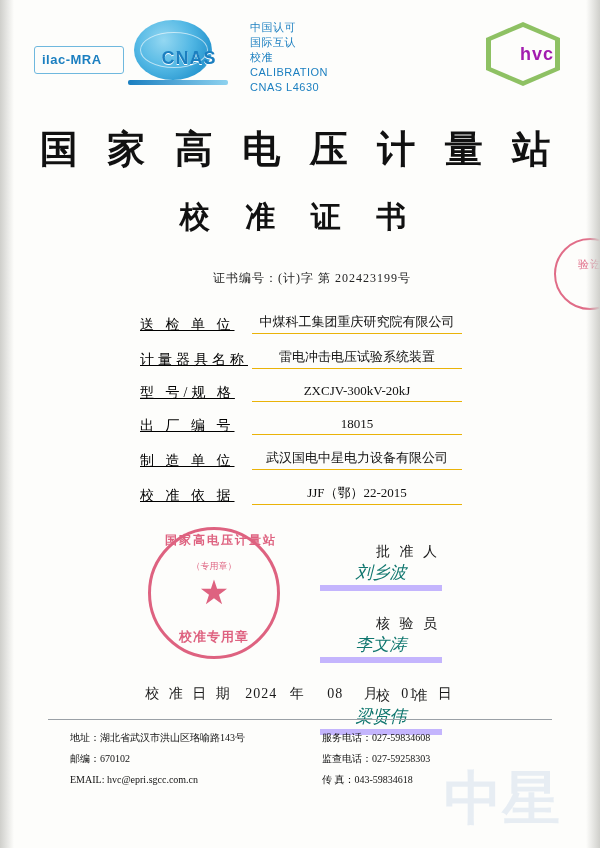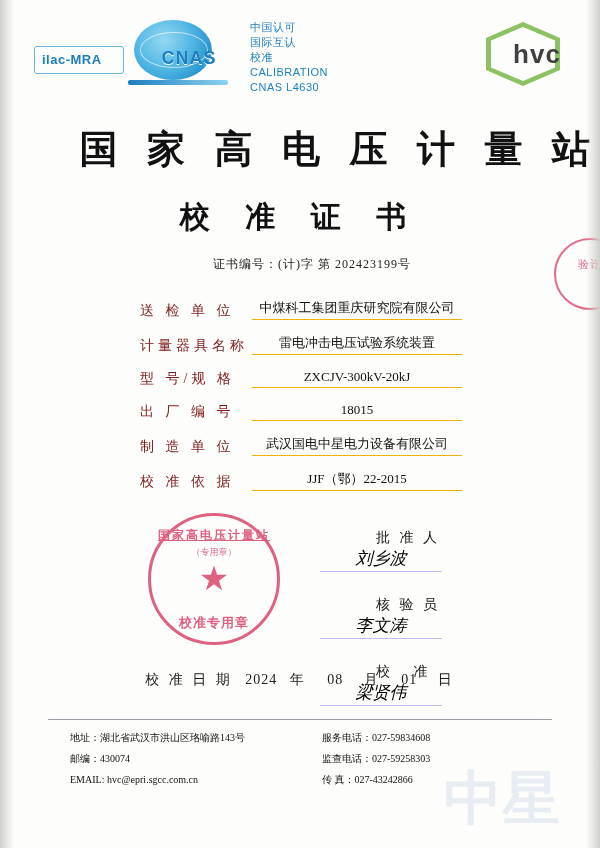--- a/index.html
+++ b/index.html
@@ -192,32 +192,32 @@
     background: #fdfdfb;
     clip-path: polygon(50% 0%, 100% 25%, 100% 75%, 50% 100%, 0% 75%, 0% 25%);
   }
   .hvc-label {
     position: absolute;
     inset: 0;
     display: flex;
     align-items: center;
     justify-content: center;
     font-family: "Liberation Sans", sans-serif;
-    font-size: 26px;
-    font-weight: bold;
-    color: #404040;
+    font-size: 18px;
+    font-weight: bold;
+    color: #a21caf;
     letter-spacing: 1px;
     margin-left: 28px;
   }
 
   
   .doc-title {
     position: relative;
     z-index: 5;
-    text-align: right;
+    text-align: center;
     font-size: 38px;
     font-weight: bold;
     letter-spacing: 10px;
     margin-top: 4px;
     color: #111;
   }
   .doc-subtitle {
     position: relative;
     z-index: 5;
     text-align: center;
@@ -225,21 +225,21 @@
     font-weight: bold;
     letter-spacing: 14px;
     margin-top: 22px;
     color: #111;
   }
   .cert-no {
     position: relative;
     z-index: 5;
     text-align: center;
     font-size: 12px;
-    margin-top: 18px;
+    margin-top: 32px;
     color: #222;
     letter-spacing: 1px;
     padding-left: 24px;
   }
 
   
   .fields {
     position: relative;
     z-index: 5;
     margin-top: 26px;
@@ -247,22 +247,23 @@
   }
   .field-row {
     display: flex;
     align-items: flex-end;
     margin-bottom: 14px;
   }
   .field-label {
     width: 112px;
     font-size: 14px;
     letter-spacing: 4px;
-    color: #7f1d1d;
+    color: #000000;
     white-space: nowrap;
+    text-decoration: underline;
   }
   .field-value {
     width: 210px;
     border-bottom: 1px solid #eab308;
     text-align: center;
     font-size: 13px;
     padding-bottom: 2px;
     color: #111;
     white-space: nowrap;
     overflow: hidden;
@@ -291,26 +292,25 @@
     left: 50%;
     top: 50%;
     transform: translate(-50%, -50%);
     font-size: 34px;
     color: #d9486b;
     line-height: 1;
   }
   .stamp-top {
     position: absolute;
     left: 0; right: 0;
-    top: 11px;
-    text-align: center;
+    top: 2px;
+    text-align: right;
     font-size: 12px;
     letter-spacing: 2px;
     font-weight: bold;
-    text-decoration: underline;
   }
   .stamp-sub {
     position: absolute;
     left: 0; right: 0;
     top: 30px;
     text-align: center;
     font-size: 9px;
   }
   .stamp-bottom {
     position: absolute;
@@ -336,25 +336,25 @@
   .sign-label {
     width: 66px;
     font-size: 14px;
     letter-spacing: 3px;
   }
   .sign-label.wide {
     letter-spacing: 10px;
   }
   .sign-value {
     width: 122px;
-    border-bottom: 1px solid #c4b5fd;
+    border-bottom: 6px solid #c4b5fd;
     font-size: 17px;
     text-align: center;
     padding-bottom: 1px;
-    color: #000000;
+    color: #0f766e;
     font-family: "Liberation Serif", serif;
     font-style: italic;
   }
 
   
   .date-line {
     position: relative;
     z-index: 5;
     text-align: center;
     font-size: 14px;
@@ -513,23 +513,23 @@
     <span class="dv">08</span>
     <span>月</span>
     <span class="dv">01</span>
     <span>日</span>
   </div>
 
   <div class="footer-rule"></div>
   <div class="footer">
     <div class="col-left">
       <div>地址：湖北省武汉市洪山区珞喻路143号</div>
-      <div>邮编：430074</div>
+      <div>邮编：670102</div>
       <div class="mono">EMAIL: hvc@epri.sgcc.com.cn</div>
     </div>
     <div class="col-right">
       <div>服务电话：027-59834608</div>
       <div>监查电话：027-59258303</div>
-      <div>传    真：027-43242866</div>
+      <div>传    真：043-59834618</div>
     </div>
   </div>
 
 </div>
 
 </body></html>

